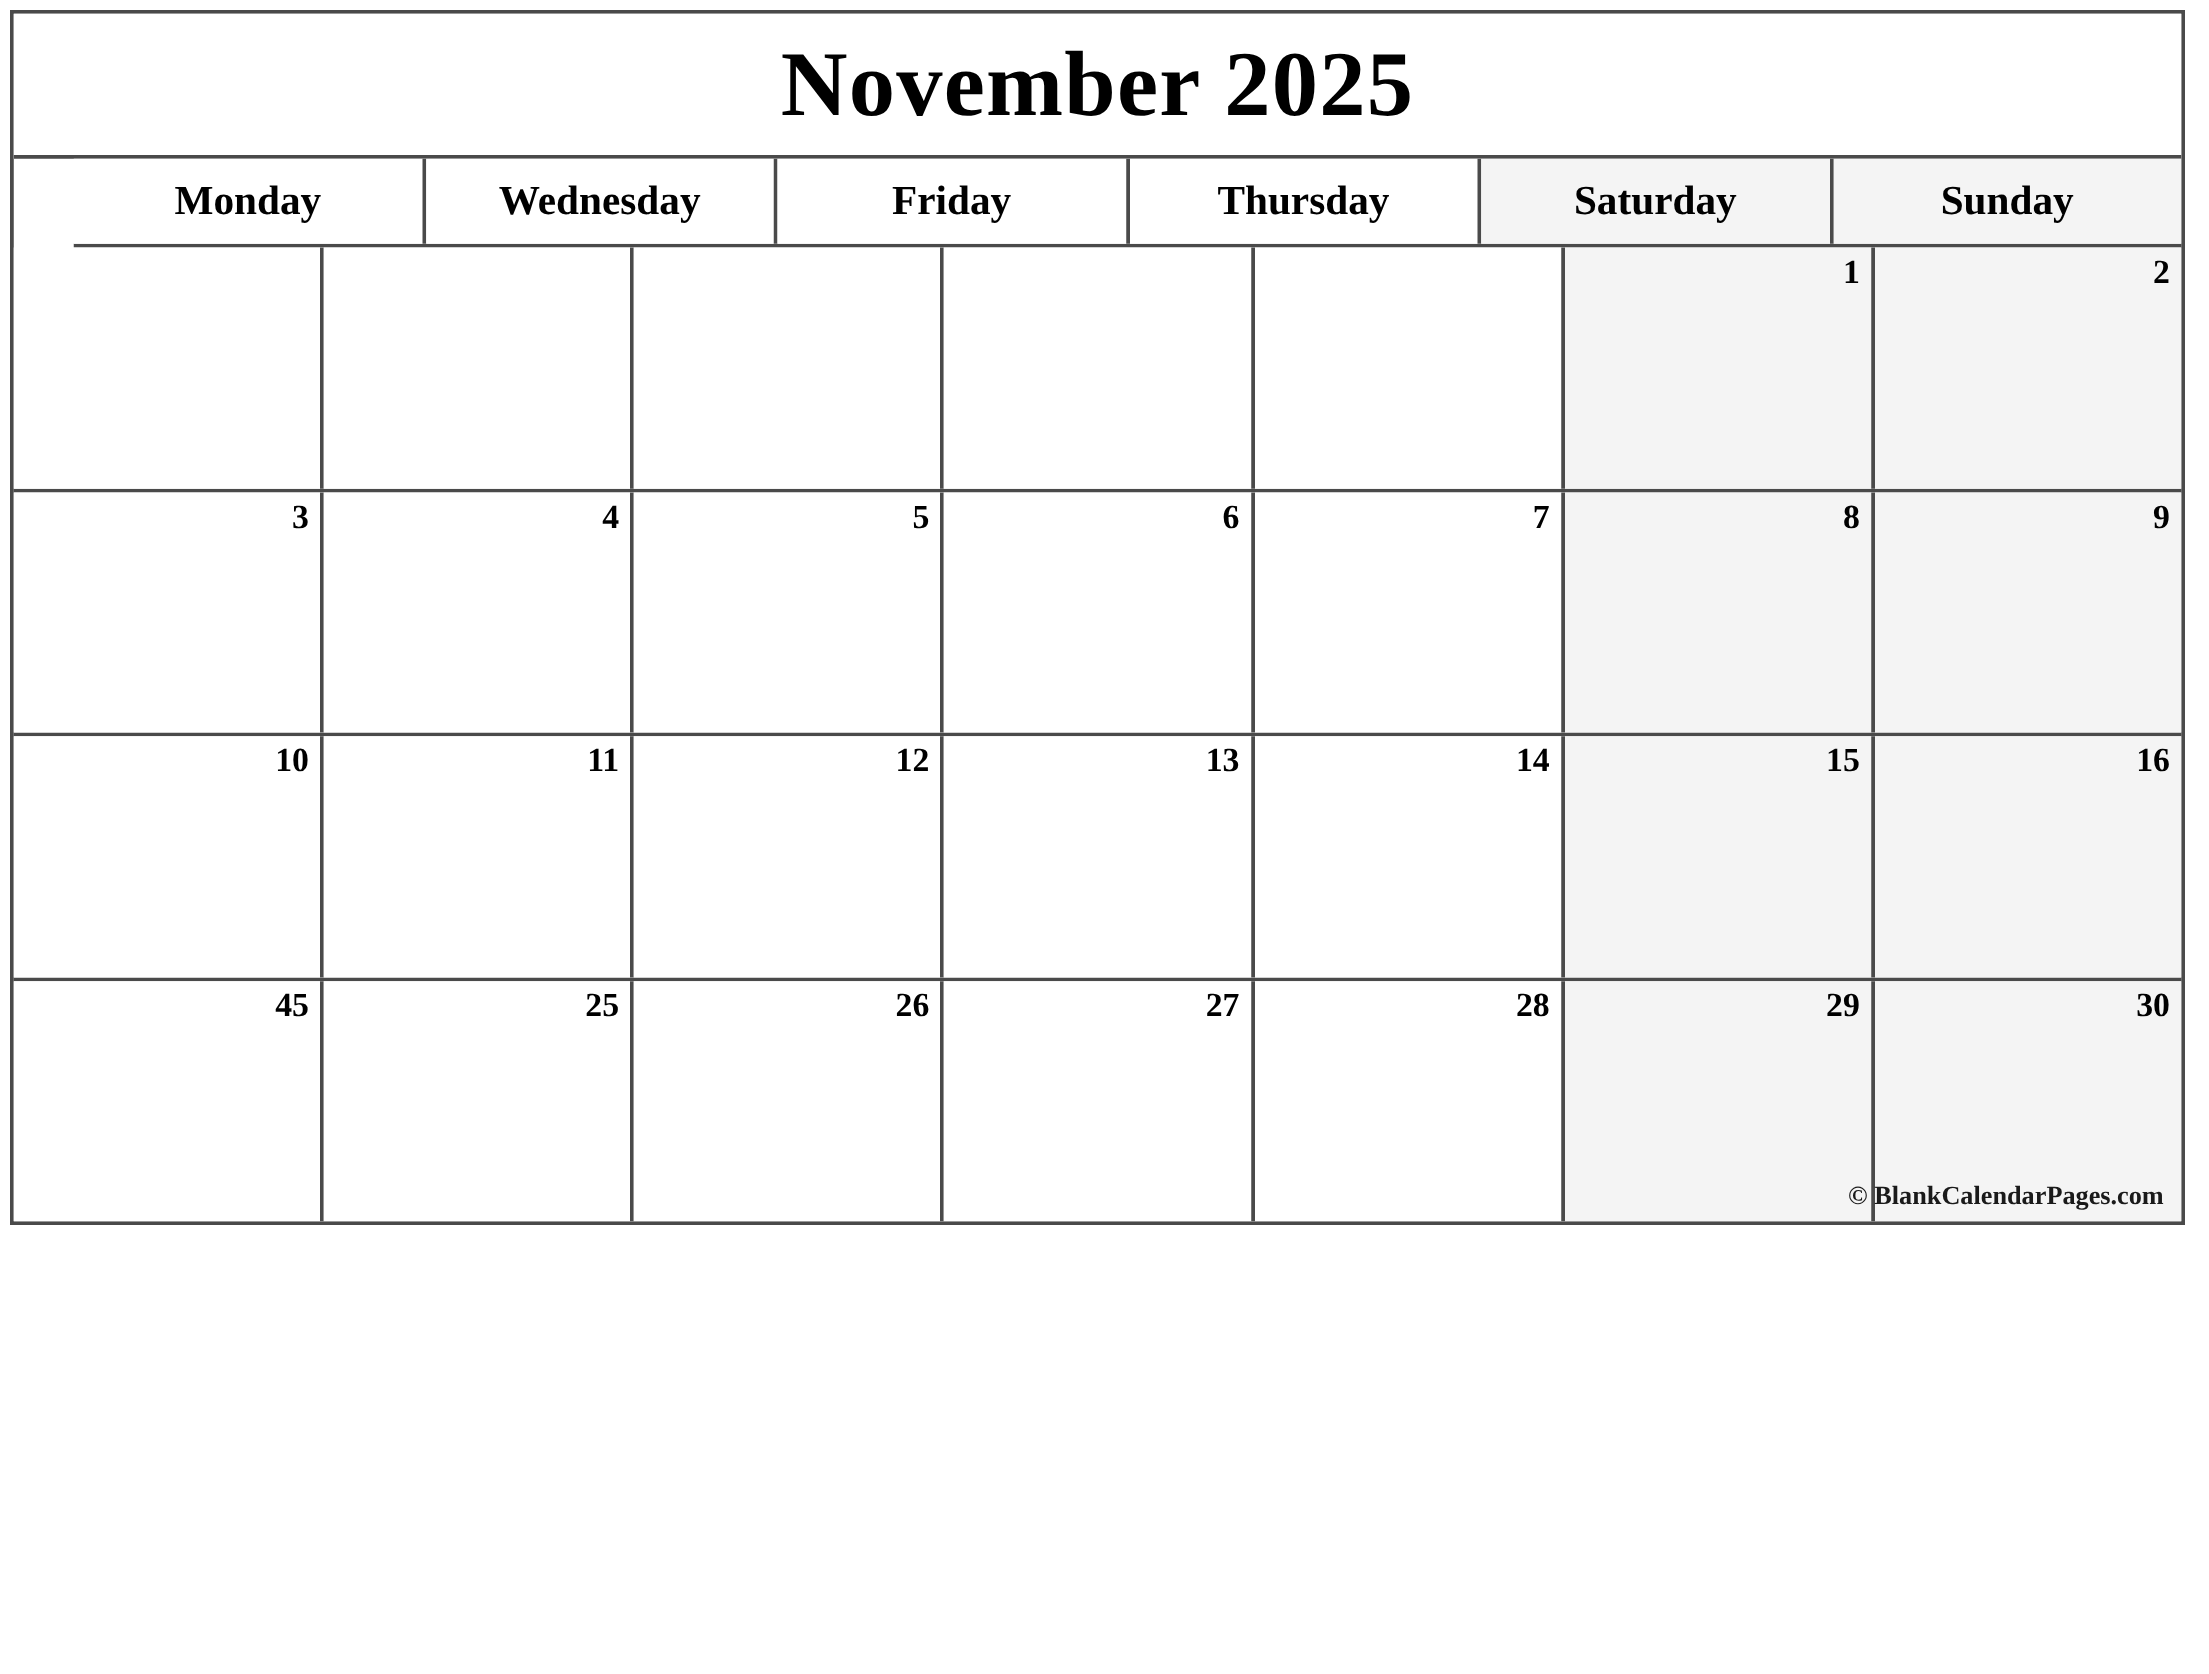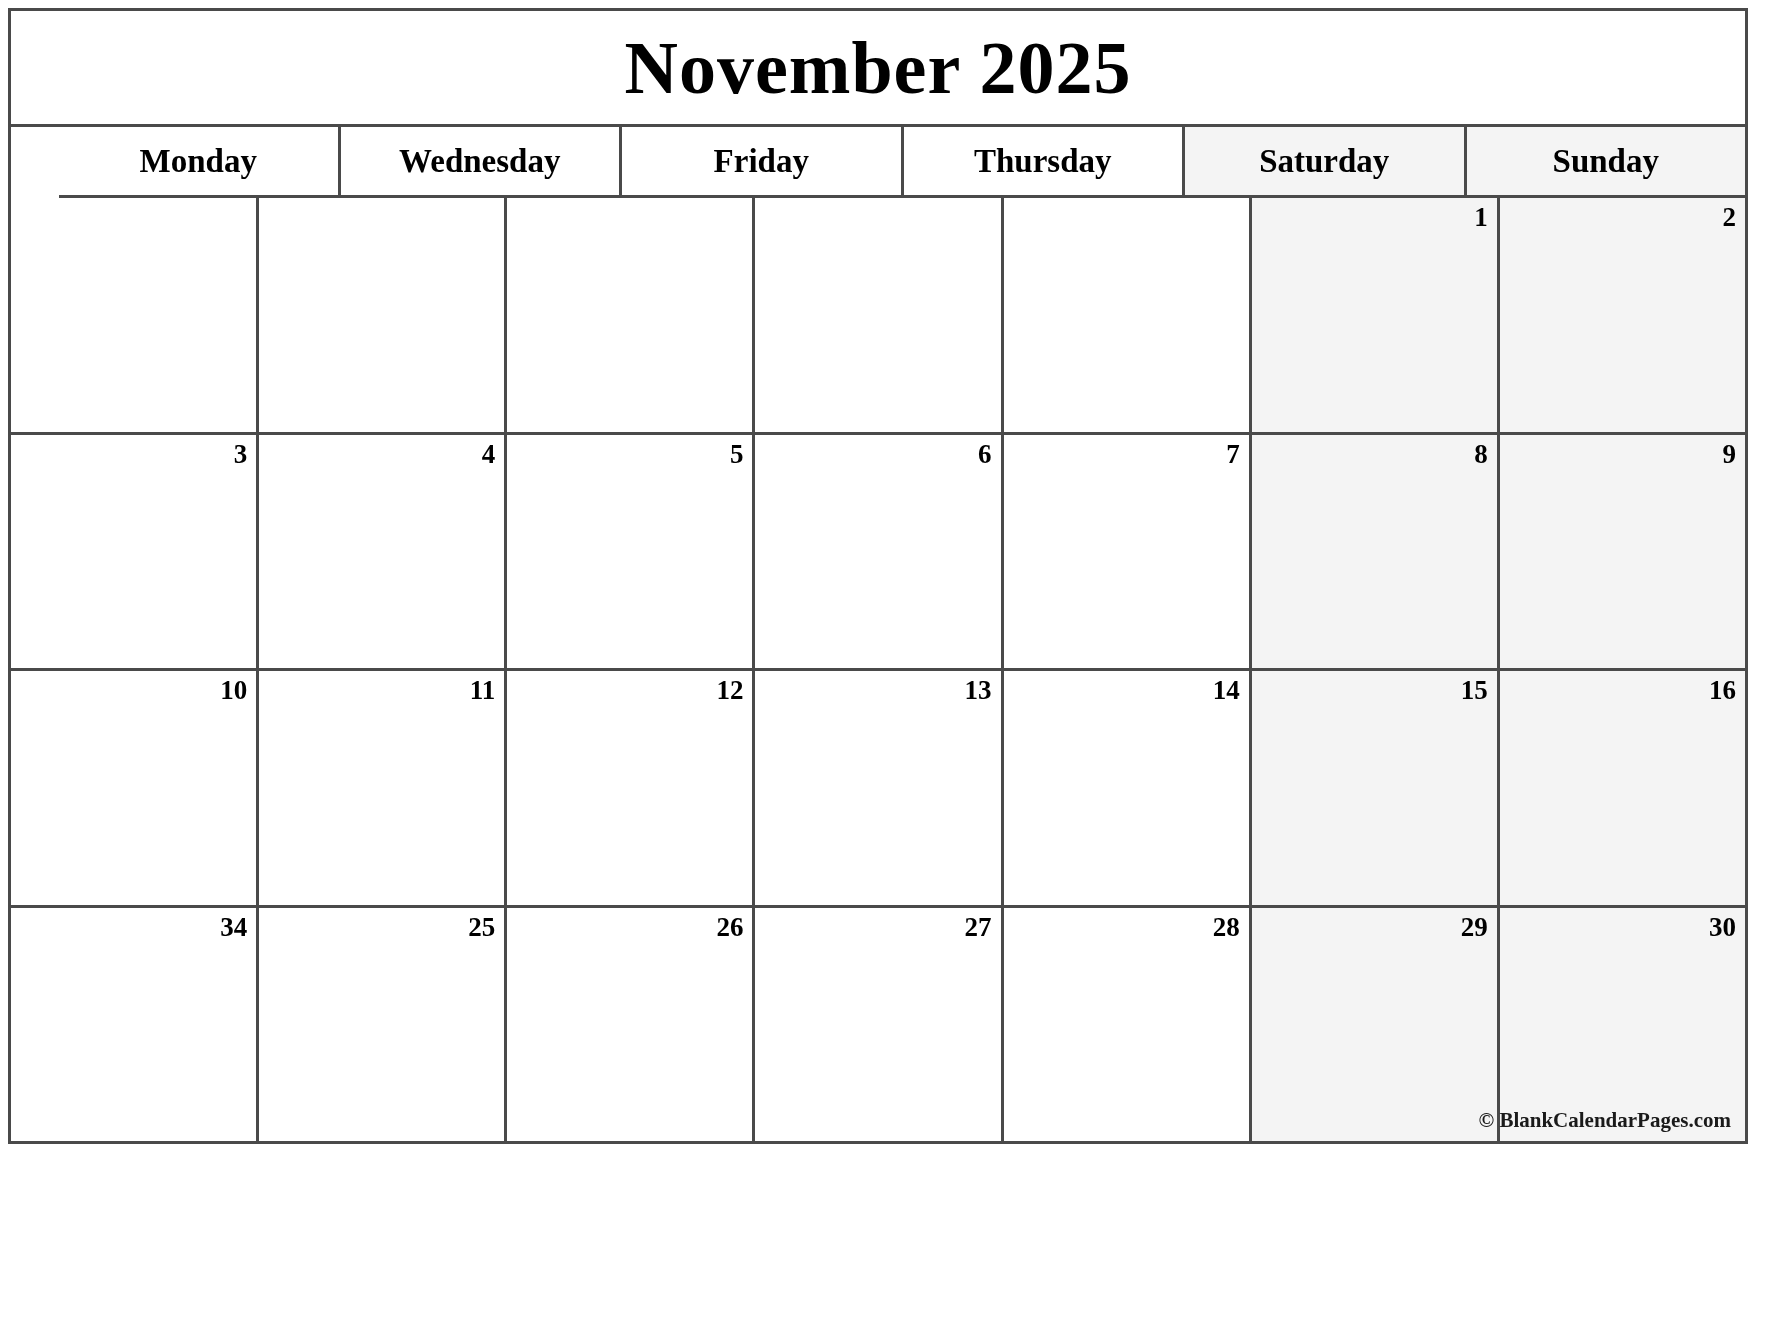--- a/index.html
+++ b/index.html
@@ -12,21 +12,21 @@
     height: 1339px;
     font-family: "Liberation Serif", serif;
     overflow: hidden;
   }
 
   .calendar {
     position: absolute;
     left: 8px;
     top: 8px;
     width: 1740px;
-    height: 1136px;
+    height: 972px;
     box-sizing: border-box;
     border: 3px solid #4a4a4a;
     background: #ffffff;
     display: flex;
     flex-direction: column;
   }
 
   
   .title-row {
     height: 113px;
@@ -211,21 +211,21 @@
         </div>
         <div class="day-cell weekend">
           <div class="day-number">15</div>
         </div>
         <div class="day-cell weekend">
           <div class="day-number">16</div>
         </div>
       </div>
       <div class="week-row">
         <div class="day-cell">
-          <div class="day-number">34</div>
+          <div class="day-number">45</div>
         </div>
         <div class="day-cell">
           <div class="day-number">25</div>
         </div>
         <div class="day-cell">
           <div class="day-number">26</div>
         </div>
         <div class="day-cell">
           <div class="day-number">27</div>
         </div>

